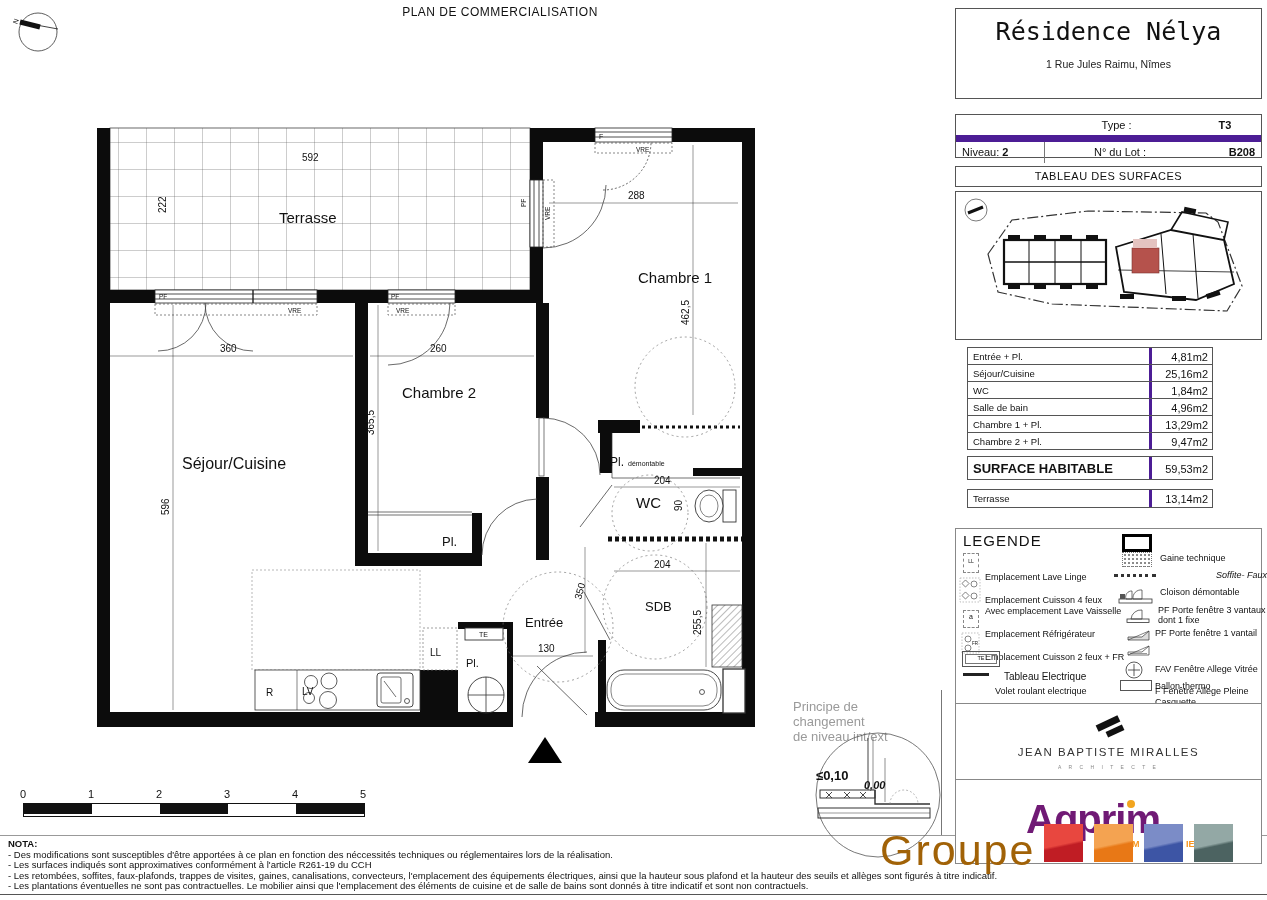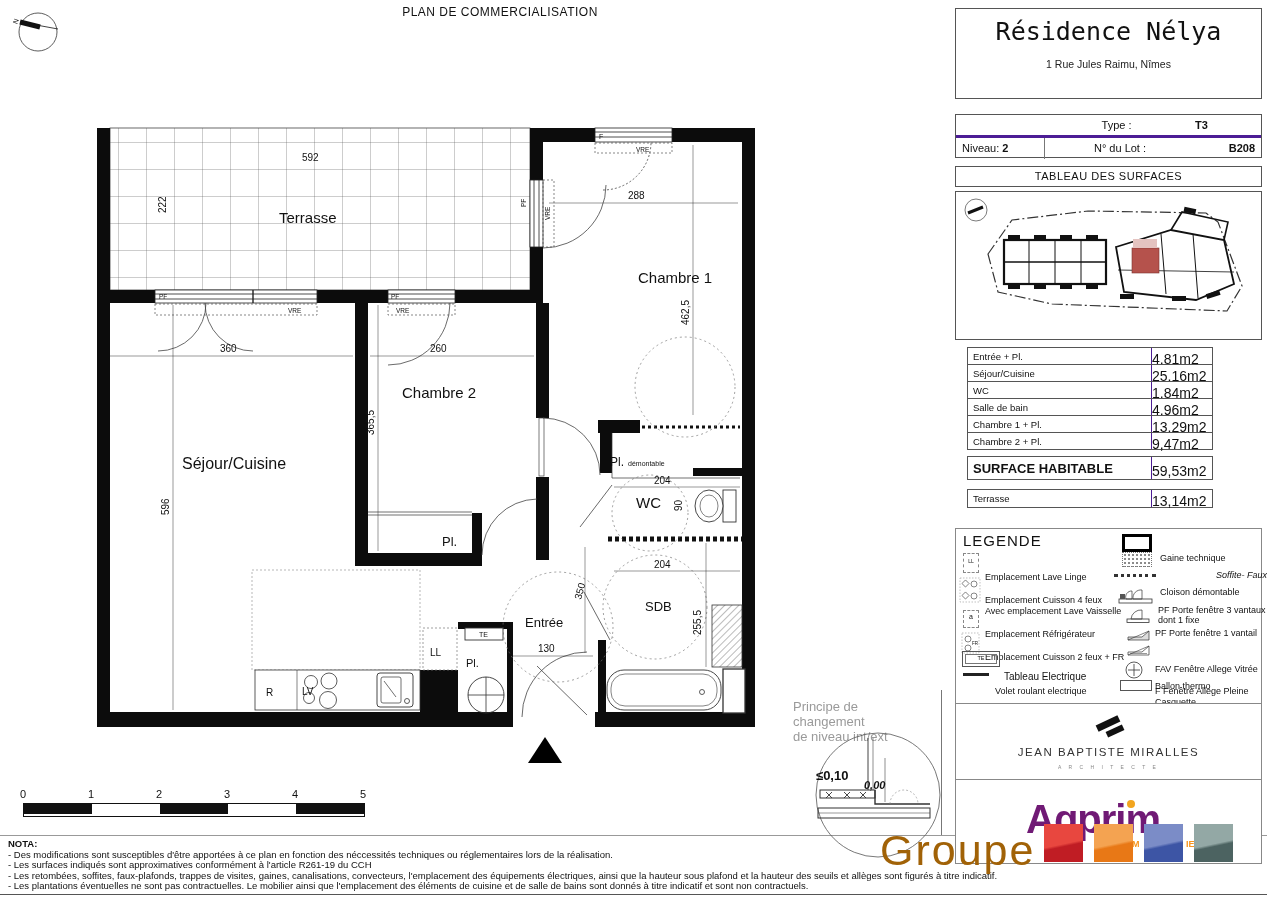--- a/index.html
+++ b/index.html
@@ -4,21 +4,21 @@
 <style>
   html,body{margin:0;padding:0;background:#fff;}
   #sheet{position:relative;width:1267px;height:900px;background:#fff;overflow:hidden;
          font-family:"Liberation Sans",sans-serif;color:#111;}
   .abs{position:absolute;}
   .box{position:absolute;border:1px solid #555;background:#fff;}
   svg text{font-family:"Liberation Sans",sans-serif;fill:#111;}
   
   .srow{position:relative;height:16px;border:1px solid #555;margin-top:-1px;display:flex;background:#fff;}
   .srow .sl{flex:1;font-size:9.5px;padding:3px 0 0 5px;white-space:nowrap;}
-  .srow .sv{width:56px;border-left:1px solid #4c1d95;font-size:14px;text-align:left;padding:3px 4px 0 0;}
+  .srow .sv{width:56px;border-left:3px solid #4c1d95;font-size:11px;text-align:right;padding:3px 4px 0 0;}
   .hab .sl{font-size:13px;font-weight:bold;padding-top:4px;}
   .hab{height:22px;}
   
   .lg-label{position:absolute;font-size:9px;white-space:nowrap;margin-top:16px;}
   
   .tick{position:absolute;font-size:11px;width:20px;text-align:center;top:0;}
   .seg{position:absolute;top:0;height:10px;width:68px;}
   
   .nota-line{font-size:9.5px;line-height:10.5px;white-space:nowrap;}
   
@@ -281,24 +281,24 @@
   </svg>
   <div class="abs" style="left:816px;top:768px;font-size:13px;font-weight:bold;z-index:5;">≤0,10</div>
   <div class="abs" style="left:864px;top:779px;font-size:11px;font-style:italic;font-weight:bold;z-index:5;">0,00</div>
 
   <div class="box" style="left:955px;top:8px;width:305px;height:89px;">
     <div style="margin-top:8px;text-align:center;font-family:'DejaVu Sans Mono',monospace;font-size:25px;">Résidence Nélya</div>
     <div style="margin-top:12px;text-align:center;font-size:10.5px;color:#222;">1 Rue Jules Raimu, Nîmes</div>
   </div>
 
   <div class="box" style="left:955px;top:114px;width:305px;height:42px;">
-    <div style="display:flex;height:20px;border-bottom:3px solid #4c1d95;">
+    <div style="display:flex;height:20px;border-bottom:7px solid #4c1d95;">
       <div style="width:82px;"></div>
       <div style="flex:1;text-align:center;font-size:11px;padding-top:4px;">Type :</div>
-      <div style="width:60px;text-align:left;font-size:11px;font-weight:bold;padding:4px 6px 0 0;">T3</div>
+      <div style="width:60px;text-align:center;font-size:11px;font-weight:bold;padding:4px 6px 0 0;">T3</div>
     </div>
     <div style="display:flex;height:21px;">
       <div style="width:82px;font-size:11px;padding:4px 0 0 6px;border-right:1px solid #777;">
         <span>Niveau:</span>
         <b>2</b>
       </div>
       <div style="flex:1;text-align:center;font-size:11px;padding-top:4px;">N° du Lot :</div>
       <div style="width:60px;text-align:right;font-size:11px;font-weight:bold;padding:4px 6px 0 0;">B208</div>
     </div>
   </div>

